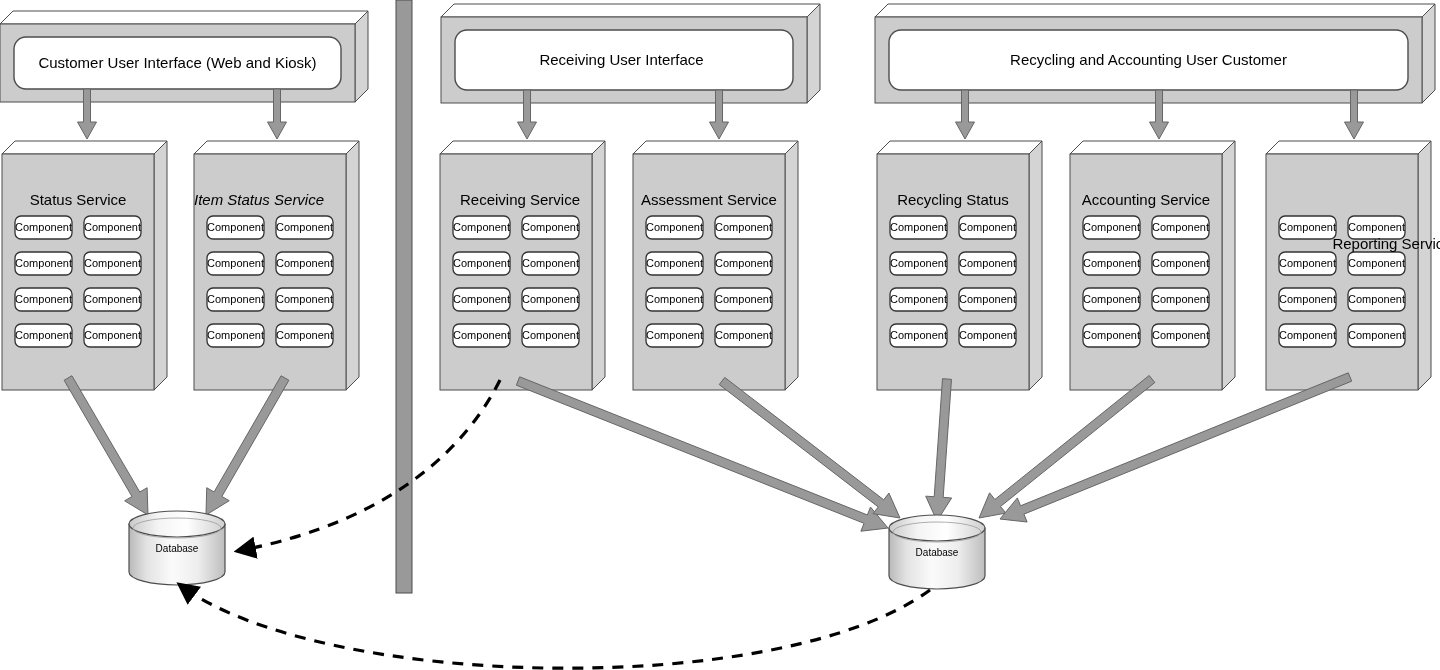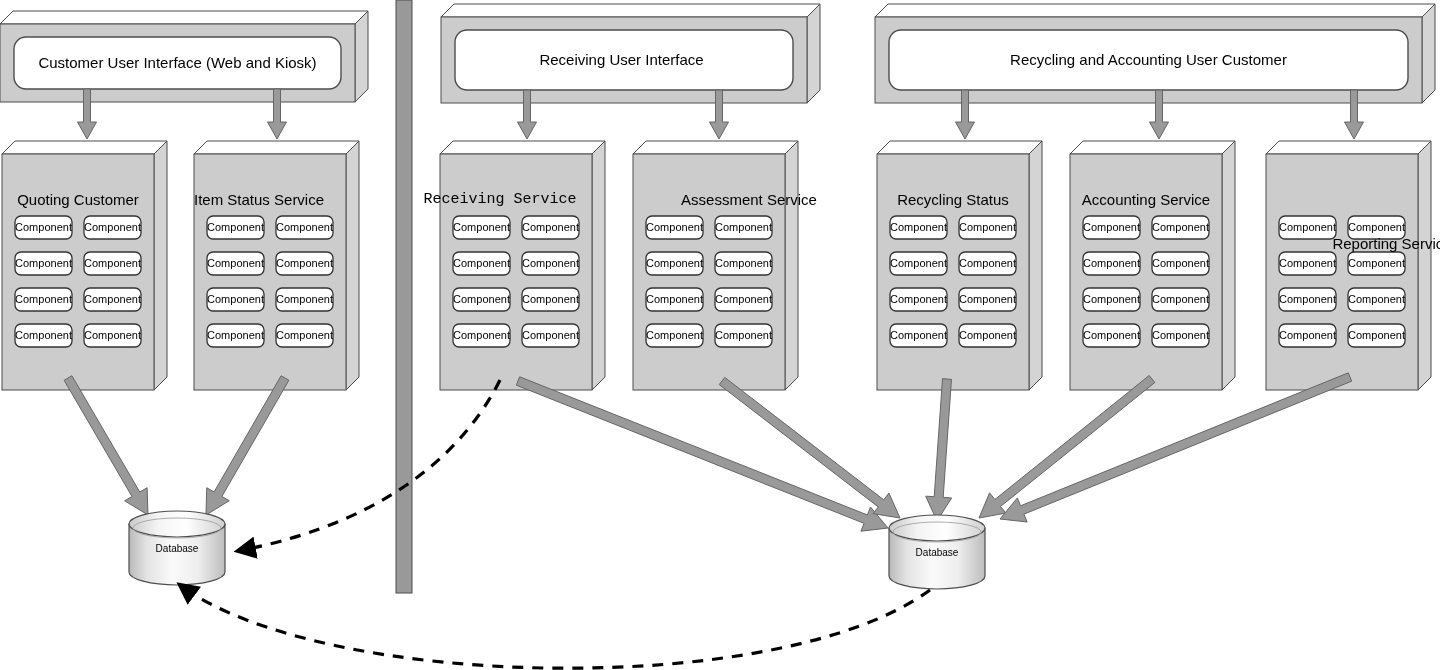--- a/index.html
+++ b/index.html
@@ -226,48 +226,48 @@
     <g id="g-dashed">
         <path d="M 500,380 C 470,440 400,520 238,551" fill="none" stroke="#000000" stroke-width="3.2" stroke-dasharray="11 9" stroke-linecap="butt" marker-end="url(#dashArrow)"></path>
         <path d="M 930,590 C 780,700 320,690 180,585" fill="none" stroke="#000000" stroke-width="3.2" stroke-dasharray="11 9" stroke-linecap="butt" marker-end="url(#dashArrow)"></path>
       </g>
   </svg>
 
   <div id="html-labels">
       <div class="ui-label" style="left: 14px; top: 55px; width: 327px;">Customer User Interface (Web and Kiosk)</div>
       <div class="ui-label" style="left: 455px; top: 52px; width: 333px;">Receiving User Interface</div>
       <div class="ui-label" style="left: 889px; top: 52px; width: 519px;">Recycling and Accounting User Customer</div>
-      <div class="svc-label" style="left: 2px; top: 192px; width: 152px;">Quoting Customer</div>
+      <div class="svc-label" style="left: 2px; top: 192px; width: 152px;">Status Service</div>
       <div class="comp-label" style="left: 15px; top: 221.5px; width: 57px;">Component</div>
       <div class="comp-label" style="left: 84px; top: 221.5px; width: 57px;">Component</div>
       <div class="comp-label" style="left: 15px; top: 257.5px; width: 57px;">Component</div>
       <div class="comp-label" style="left: 84px; top: 257.5px; width: 57px;">Component</div>
       <div class="comp-label" style="left: 15px; top: 293.5px; width: 57px;">Component</div>
       <div class="comp-label" style="left: 84px; top: 293.5px; width: 57px;">Component</div>
       <div class="comp-label" style="left: 15px; top: 329.5px; width: 57px;">Component</div>
       <div class="comp-label" style="left: 84px; top: 329.5px; width: 57px;">Component</div>
-      <div class="svc-label" style="left: 194px; top: 192px; width: 124px;">Item Status Service</div>
+      <div class="svc-label" style="left: 194px; top: 192px; width: 124px; font-style: italic;">Item Status Service</div>
       <div class="comp-label" style="left: 207px; top: 221.5px; width: 57px;">Component</div>
       <div class="comp-label" style="left: 276px; top: 221.5px; width: 57px;">Component</div>
       <div class="comp-label" style="left: 207px; top: 257.5px; width: 57px;">Component</div>
       <div class="comp-label" style="left: 276px; top: 257.5px; width: 57px;">Component</div>
       <div class="comp-label" style="left: 207px; top: 293.5px; width: 57px;">Component</div>
       <div class="comp-label" style="left: 276px; top: 293.5px; width: 57px;">Component</div>
       <div class="comp-label" style="left: 207px; top: 329.5px; width: 57px;">Component</div>
       <div class="comp-label" style="left: 276px; top: 329.5px; width: 57px;">Component</div>
-      <div class="svc-label" style="left: 420px; top: 192px; width: 160px; font-family: Liberation Mono, monospace;">Receiving Service</div>
+      <div class="svc-label" style="left: 440px; top: 192px; width: 160px;">Receiving Service</div>
       <div class="comp-label" style="left: 453px; top: 221.5px; width: 57px;">Component</div>
       <div class="comp-label" style="left: 522px; top: 221.5px; width: 57px;">Component</div>
       <div class="comp-label" style="left: 453px; top: 257.5px; width: 57px;">Component</div>
       <div class="comp-label" style="left: 522px; top: 257.5px; width: 57px;">Component</div>
       <div class="comp-label" style="left: 453px; top: 293.5px; width: 57px;">Component</div>
       <div class="comp-label" style="left: 522px; top: 293.5px; width: 57px;">Component</div>
       <div class="comp-label" style="left: 453px; top: 329.5px; width: 57px;">Component</div>
       <div class="comp-label" style="left: 522px; top: 329.5px; width: 57px;">Component</div>
-      <div class="svc-label" style="left: 633px; top: 192px; width: 152px; padding-left: 40px;">Assessment Service</div>
+      <div class="svc-label" style="left: 633px; top: 192px; width: 152px;">Assessment Service</div>
       <div class="comp-label" style="left: 646px; top: 221.5px; width: 57px;">Component</div>
       <div class="comp-label" style="left: 715px; top: 221.5px; width: 57px;">Component</div>
       <div class="comp-label" style="left: 646px; top: 257.5px; width: 57px;">Component</div>
       <div class="comp-label" style="left: 715px; top: 257.5px; width: 57px;">Component</div>
       <div class="comp-label" style="left: 646px; top: 293.5px; width: 57px;">Component</div>
       <div class="comp-label" style="left: 715px; top: 293.5px; width: 57px;">Component</div>
       <div class="comp-label" style="left: 646px; top: 329.5px; width: 57px;">Component</div>
       <div class="comp-label" style="left: 715px; top: 329.5px; width: 57px;">Component</div>
       <div class="svc-label" style="left: 877px; top: 192px; width: 152px;">Recycling Status</div>
       <div class="comp-label" style="left: 890px; top: 221.5px; width: 57px;">Component</div>

